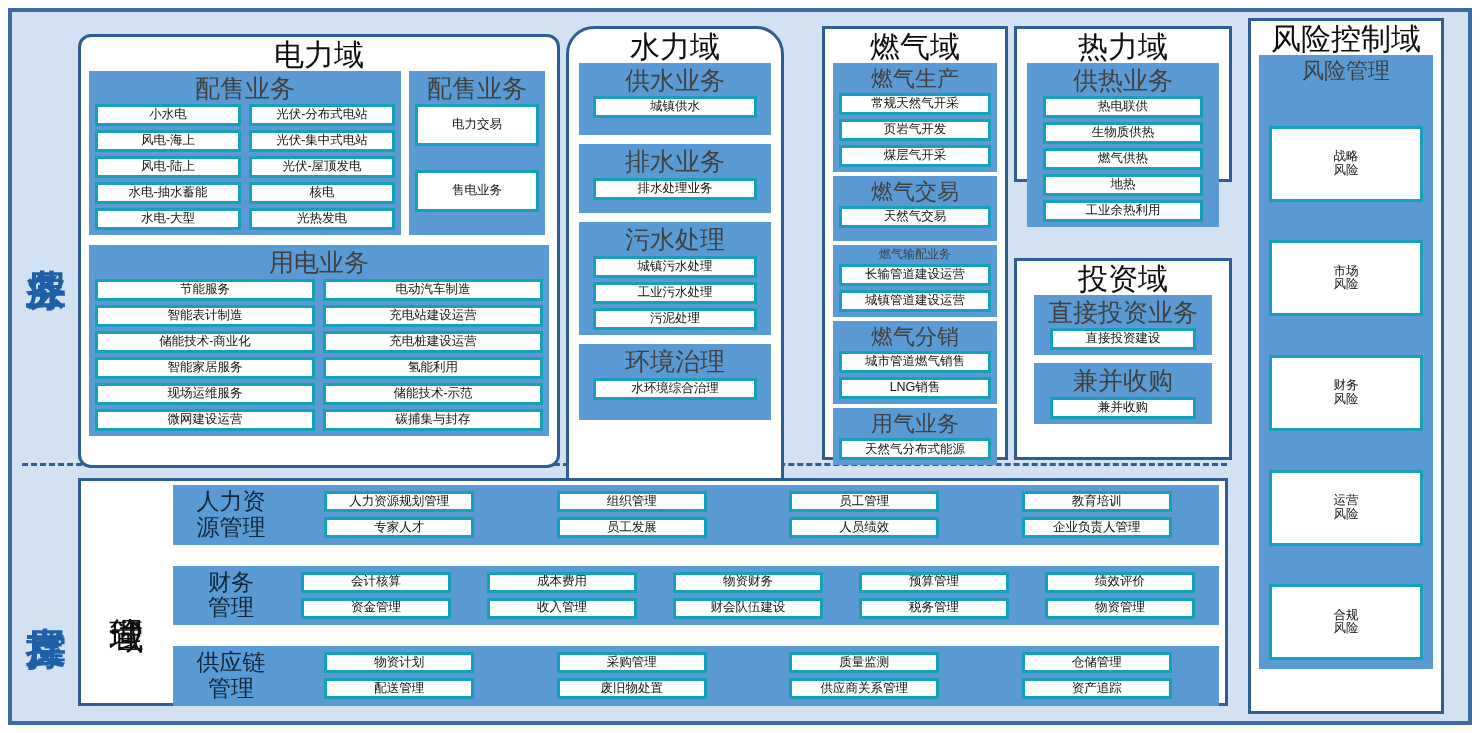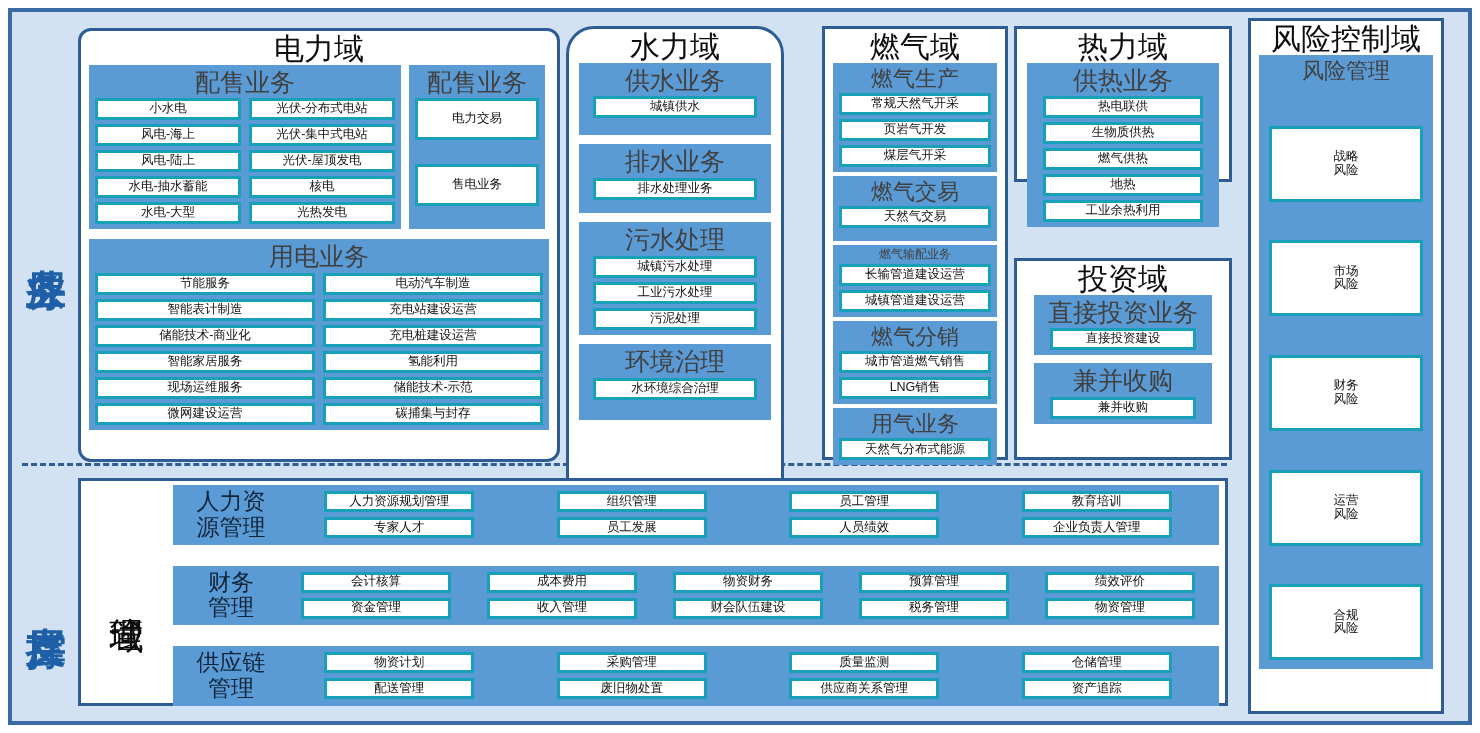--- a/index.html
+++ b/index.html
@@ -81,21 +81,21 @@
     line-height:1.1;
     white-space:nowrap;
   }
   .leaf:last-child{ margin-bottom:0; }
   .leaf.tall{ height:42px; }
 
   .two-col{ display:flex; gap:8px; }
   .two-col > div{ flex:1; }
 
   
-  #dom-electric{ left:78px; top:28px; width:482px; height:434px;border-radius:13px; }
+  #dom-electric{ left:78px; top:34px; width:482px; height:434px;border-radius:13px; }
   #elec-top{ display:flex; gap:8px; padding:0 8px; }
   #elec-peishou{ width:312px; }
   #elec-peishou2{ width:136px; }
   #elec-yongdian{ margin:10px 8px 0 8px; }
 
   
   #dom-water{ left:566px; top:26px; width:218px; height:530px; padding:0 10px;border-radius:28px; }
   #dom-water .group{ margin-bottom:9px; }
 
   

